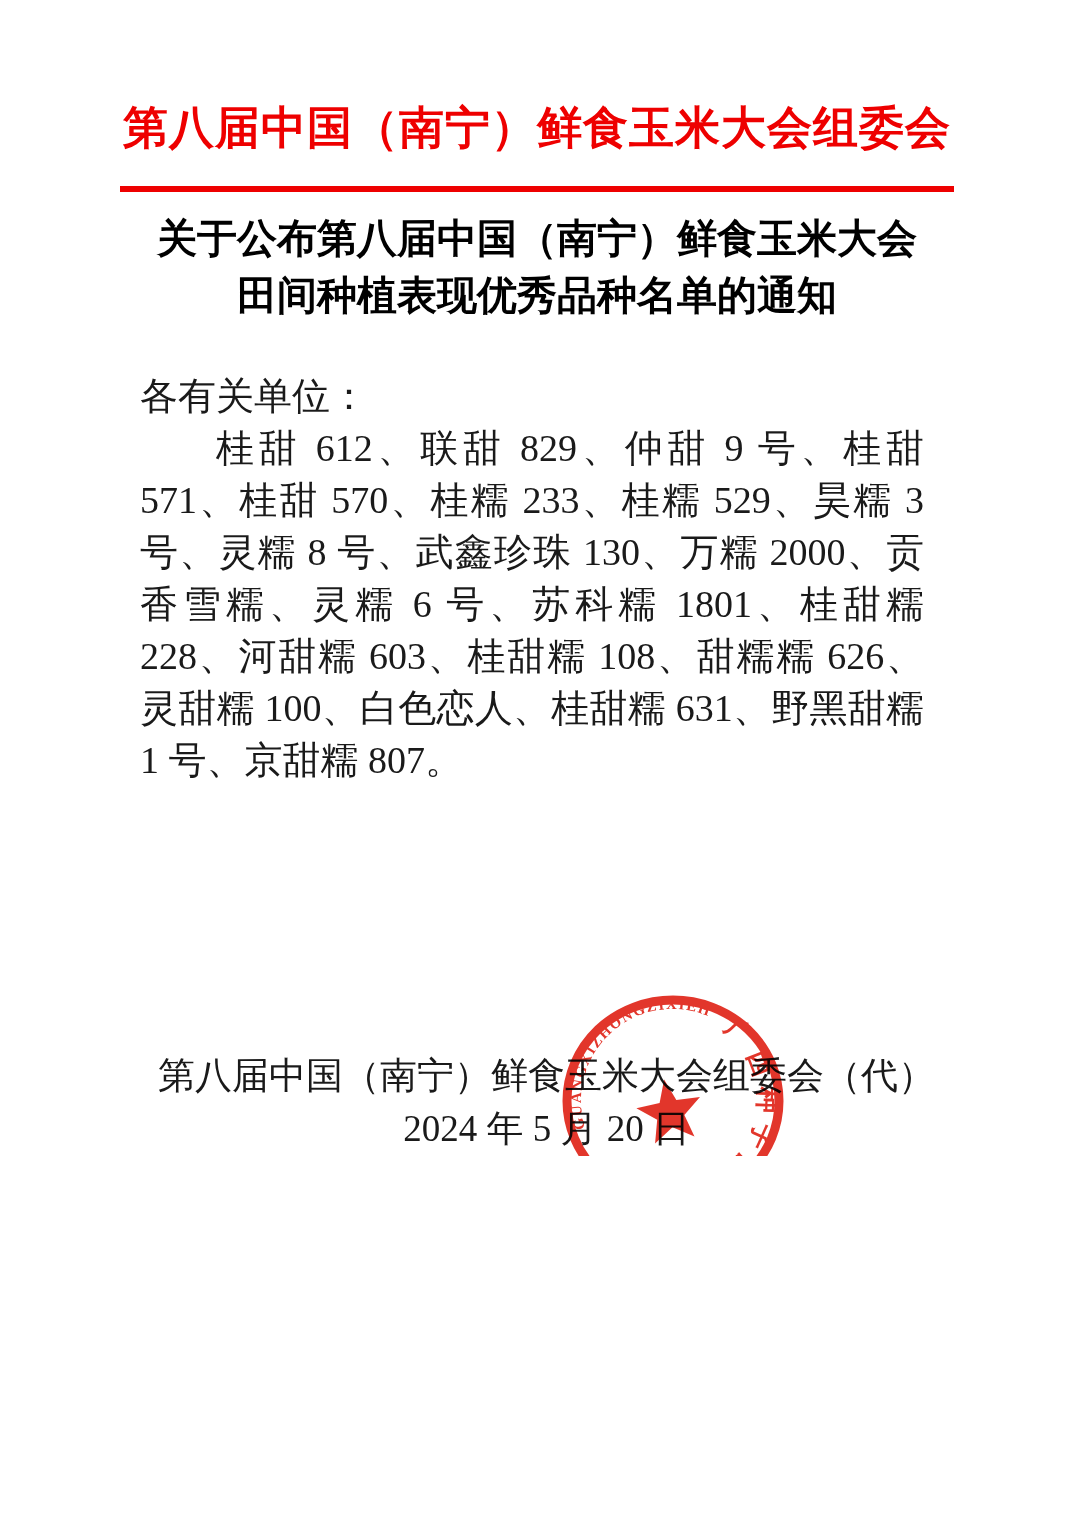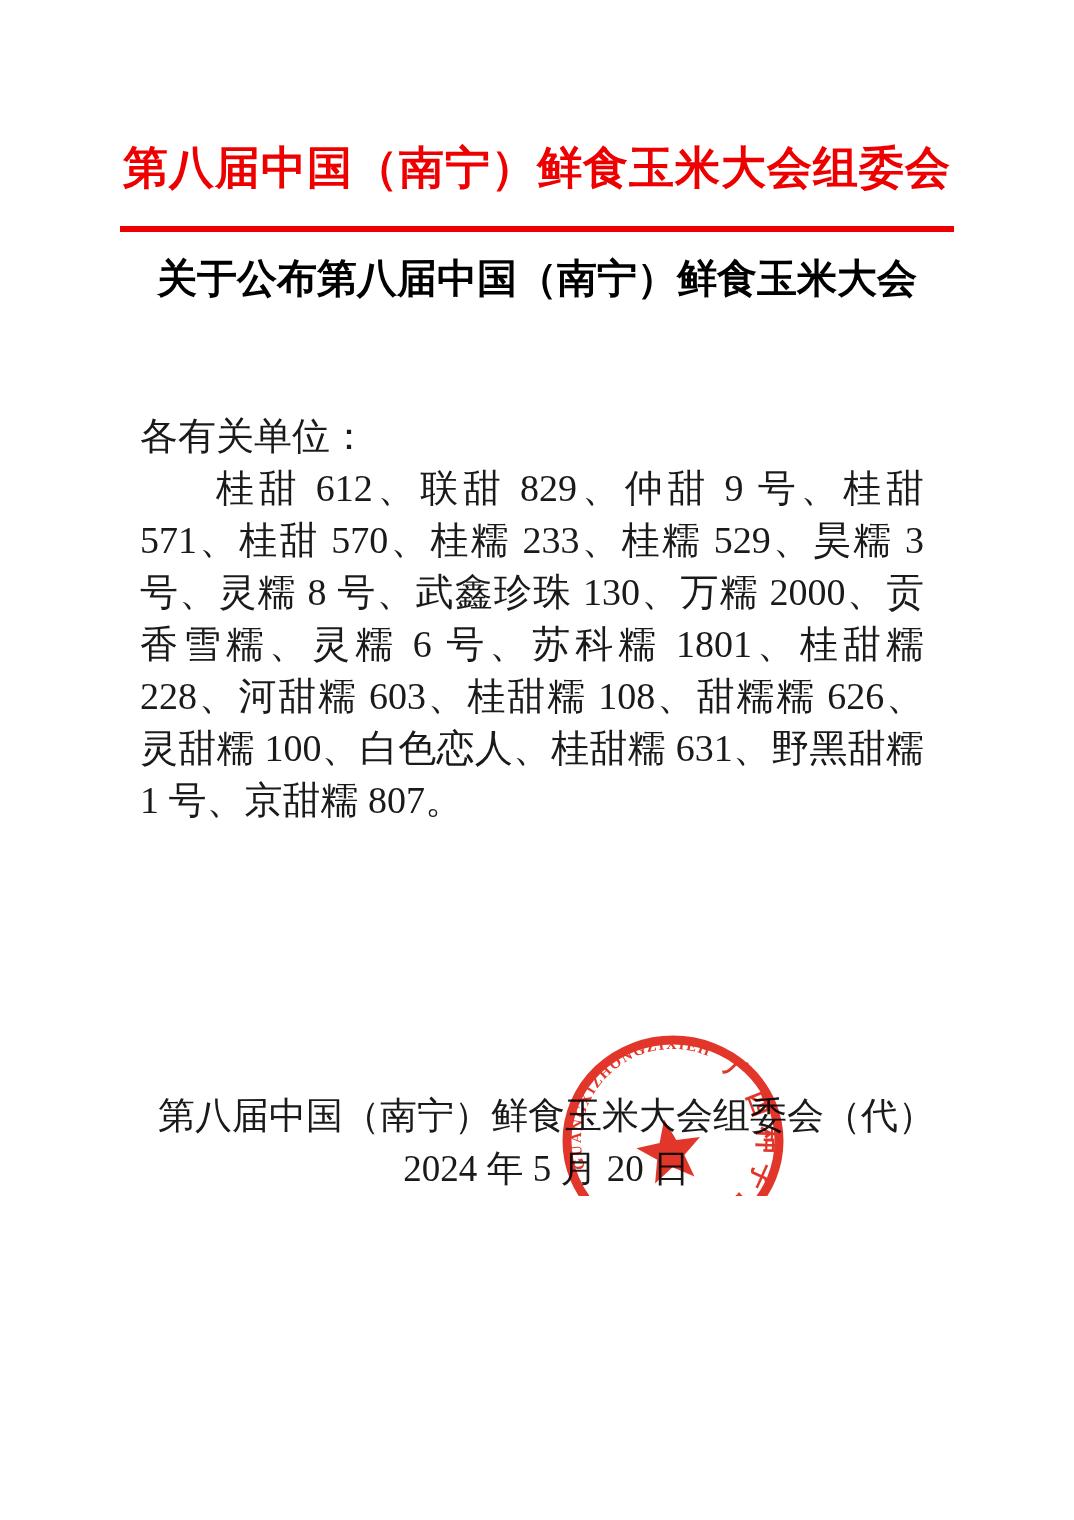--- a/index.html
+++ b/index.html
@@ -3,21 +3,20 @@
 <meta charset="utf-8">
 <style>
   html,body{margin:0;padding:0;background:#ffffff;}
   .page{
     position:relative;
     width:1074px;height:1156px;
     background:#ffffff;
     overflow:hidden;
     font-family:"Liberation Serif","DejaVu Serif",serif;
     color:#1a1a1a;
-    margin-top:40px;
   }
   .letterhead-title{
     position:absolute;top:98px;left:0;right:0;
     text-align:center;
     font-size:45px;font-weight:bold;
     color:#ee0000;
     letter-spacing:1px;
     white-space:nowrap;
   }
   .letterhead-divider{
@@ -76,20 +75,21 @@
 <body>
 
 <div class="page">
 
   <div class="letterhead-title">第八届中国（南宁）鲜食玉米大会组委会</div>
 
   <div class="letterhead-divider"></div>
 
   <div class="notice-title">
     <div>关于公布第八届中国（南宁）鲜食玉米大会</div>
+    <div>田间种植表现优秀品种名单的通知</div>
   </div>
 
   <div class="body-block">
     <p>各有关单位：</p>
     <p class="indent">桂甜 612、联甜 829、仲甜 9 号、桂甜 571、桂甜 570、桂糯 233、桂糯 529、昊糯 3 号、灵糯 8 号、武鑫珍珠 130、万糯 2000、贡香雪糯、灵糯 6 号、苏科糯 1801、桂甜糯 228、河甜糯 603、桂甜糯 108、甜糯糯 626、灵甜糯 100、白色恋人、桂甜糯 631、野黑甜糯 1 号、京甜糯 807。</p>
   </div>
 
   <div class="signature-block">
     <div>第八届中国（南宁）鲜食玉米大会组委会（代）</div>
     <div>2024 年 5 月 20 日</div>

